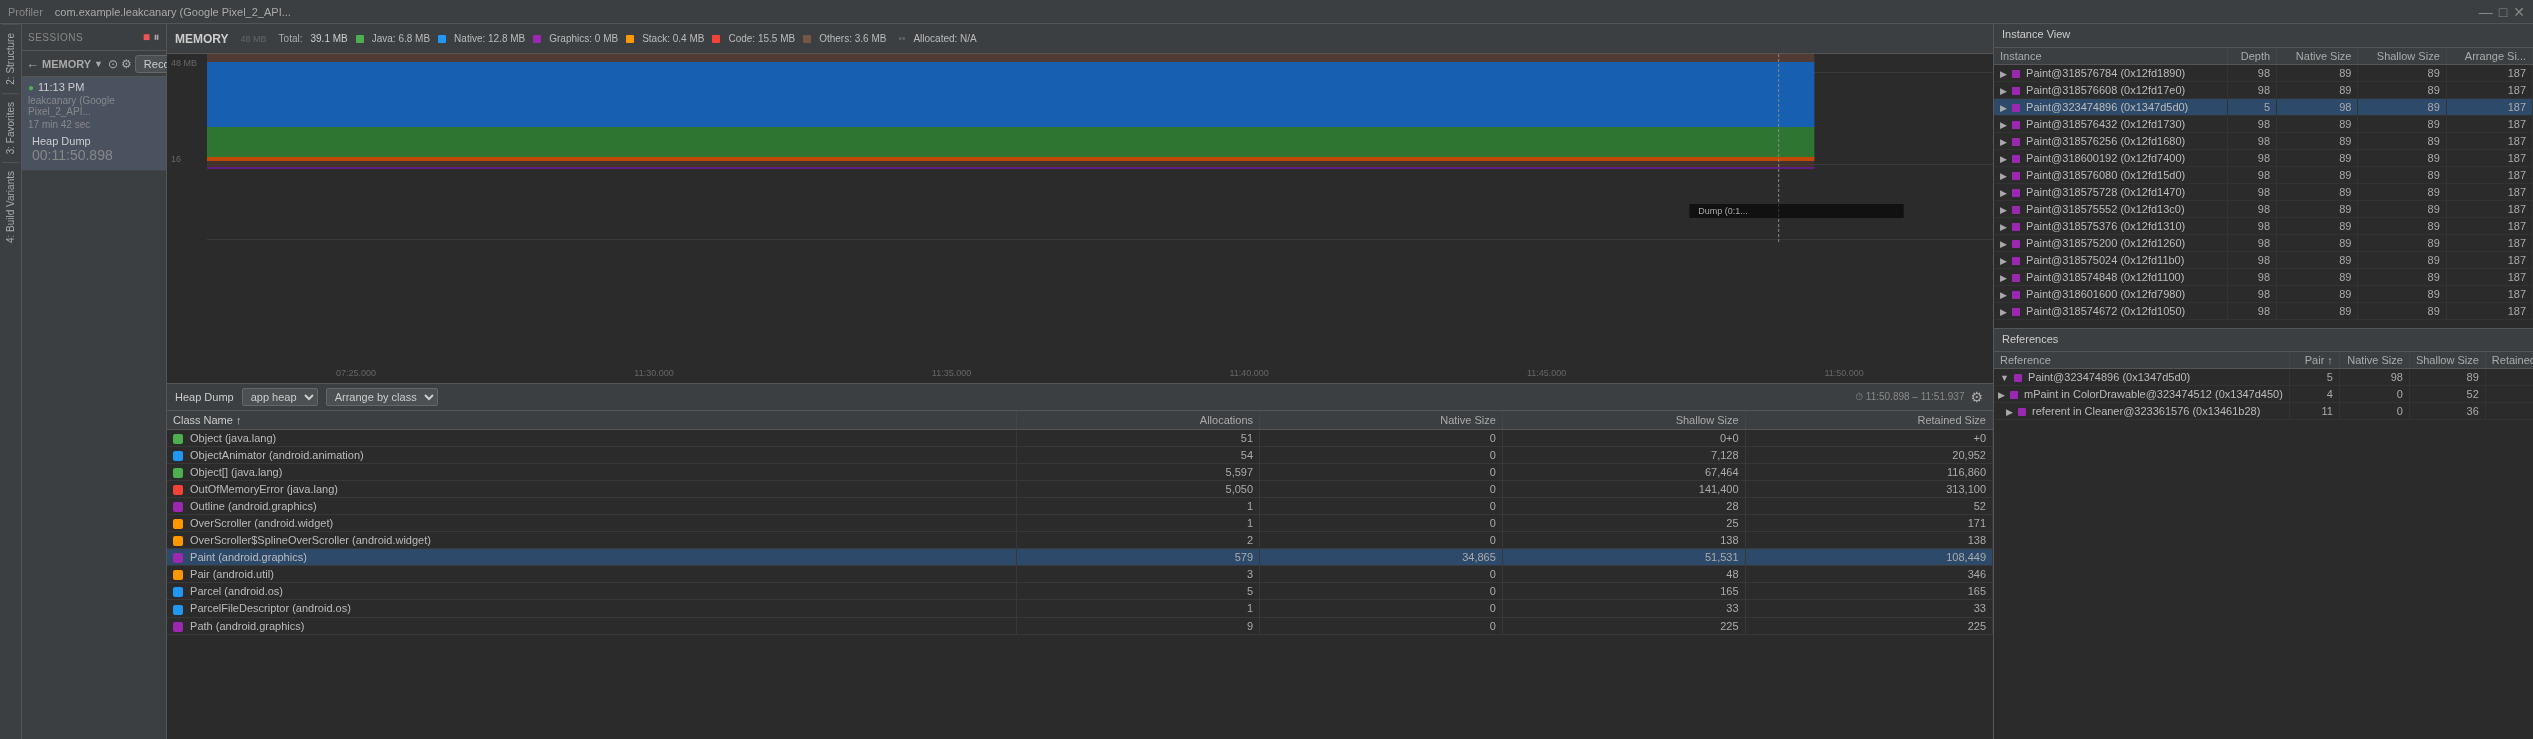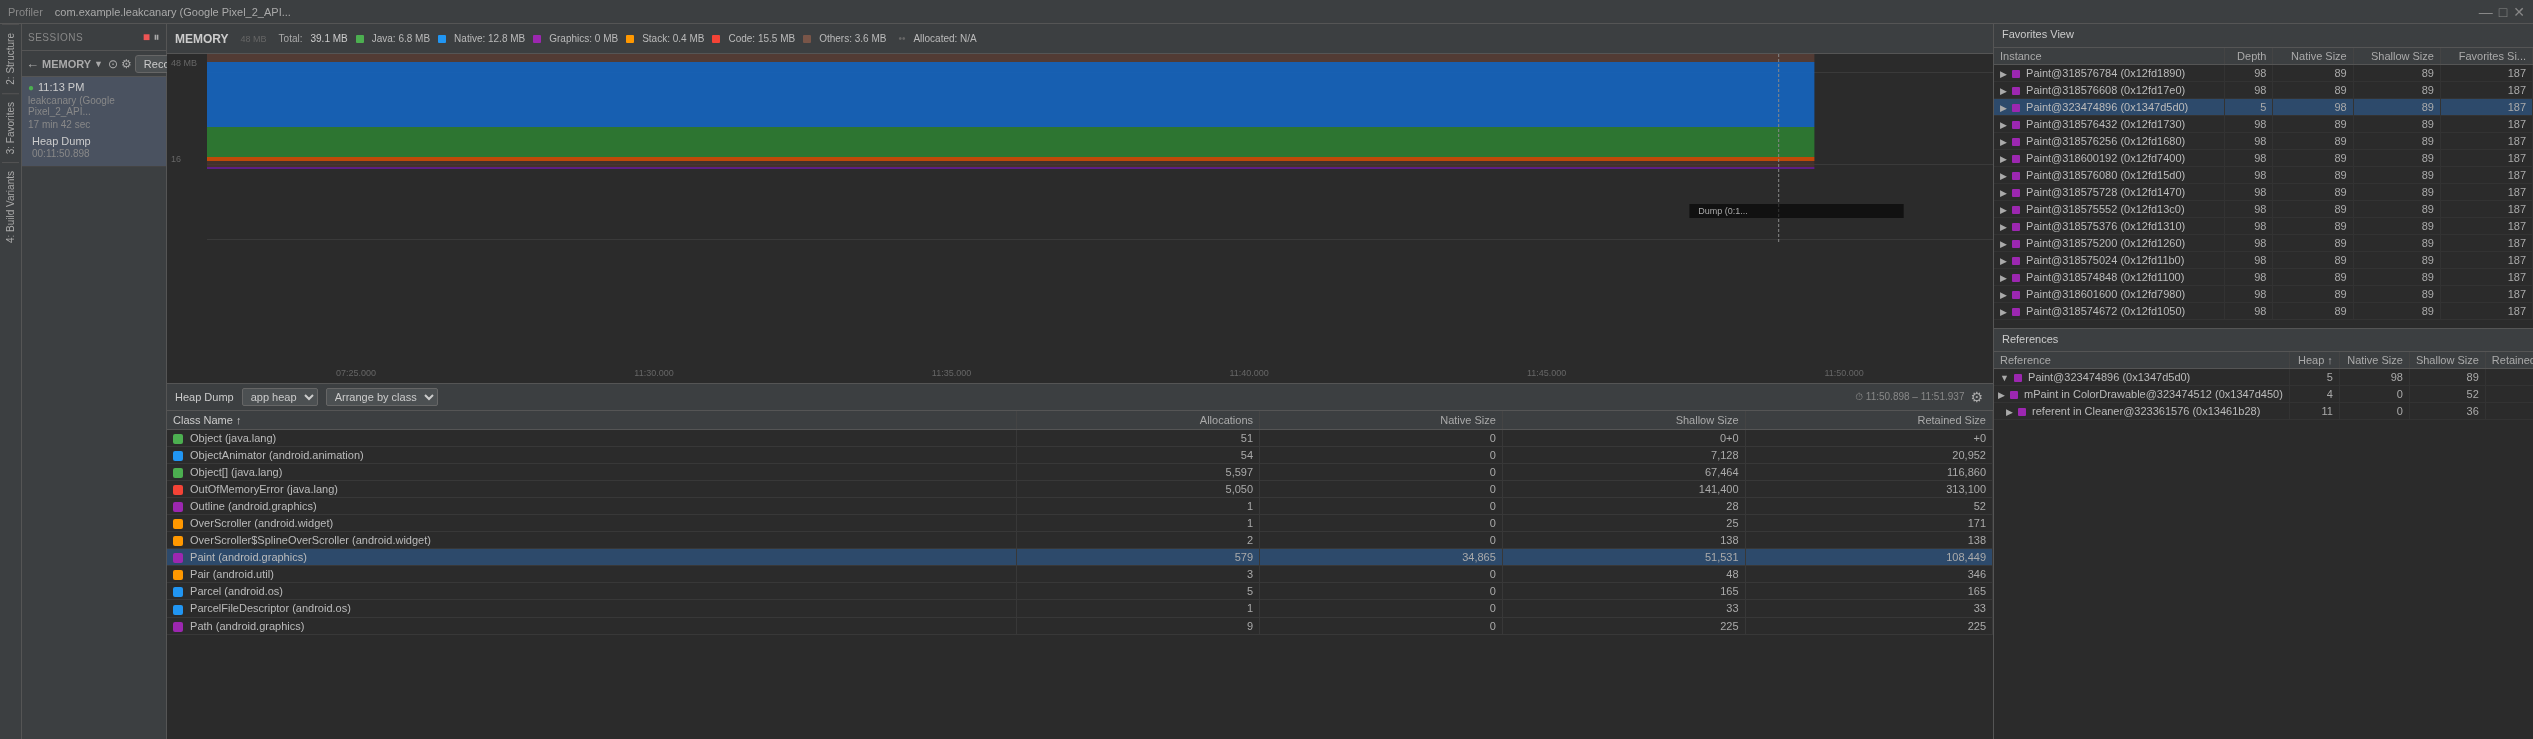--- a/index.html
+++ b/index.html
@@ -448,21 +448,21 @@
 
       <div class="session-item active">
         <div style="display:flex; align-items:center; gap:4px;">
           <span style="color:#4CAF50; font-size:10px;">●</span>
           <span class="session-name">11:13 PM</span>
         </div>
         <div class="session-sub">leakcanary (Google Pixel_2_API...</div>
         <div class="session-sub">17 min 42 sec</div>
         <div class="heap-dump-item active" style="padding-left:4px; margin-top:2px;">
           <span>Heap Dump</span><br>
-          <span style="font-size:10px; color:#888;text-align:center;">00:11:50.898</span>
+          <span style="font-size:14px; color:#888;text-align:center;">00:11:50.898</span>
         </div>
       </div>
     </div>
 
     <div class="memory-area">
 
       <div class="memory-header">
         <span class="memory-title">MEMORY</span>
         <span style="font-size:9px; color:#666;">48 MB</span>
         <div class="memory-stats">
@@ -679,39 +679,39 @@
     <td class="td-number">225</td>
   </tr>
             </tbody>
         </table>
       </div>
 
     </div>
 
     <div class="right-panel">
 
-      <div class="instance-view-header">Favorites View</div>
+      <div class="instance-view-header">Instance View</div>
       <div class="instance-scroll">
         <table class="instance-table">
           <thead>
             <tr>
               <th style="min-width:200px;">
                 <span>Instance</span>
               </th>
               <th style="text-align:right; min-width:40px;">
                 <span>Depth</span>
               </th>
               <th style="text-align:right; min-width:70px;">
                 <span>Native Size</span>
               </th>
               <th style="text-align:right; min-width:70px;">
                 <span>Shallow Size</span>
               </th>
               <th style="text-align:right; min-width:70px;">
-                <span>Favorites Si...</span>
+                <span>Arrange Si...</span>
               </th>
             </tr>
           </thead>
           <tbody id="instance-table-body">
           <tr>
     <td>
       <span class="expand-arrow">▶</span>
       <span class="small-icon" style="background:#9C27B0;"></span>
       Paint@318576784 (0x12fd1890)
     </td>
@@ -880,21 +880,21 @@
 
       <div class="references-header">References</div>
       <div class="refs-scroll">
         <table class="refs-table">
           <thead>
             <tr>
               <th style="min-width:200px;">
                 <span>Reference</span>
               </th>
               <th style="text-align:right; min-width:50px;">
-                <span>Heap ↑</span>
+                <span>Pair ↑</span>
               </th>
               <th style="text-align:right; min-width:70px;">
                 <span>Native Size</span>
               </th>
               <th style="text-align:right; min-width:70px;">
                 <span>Shallow Size</span>
               </th>
               <th style="text-align:right; min-width:70px;">
                 <span>Retained Size</span>
               </th>

